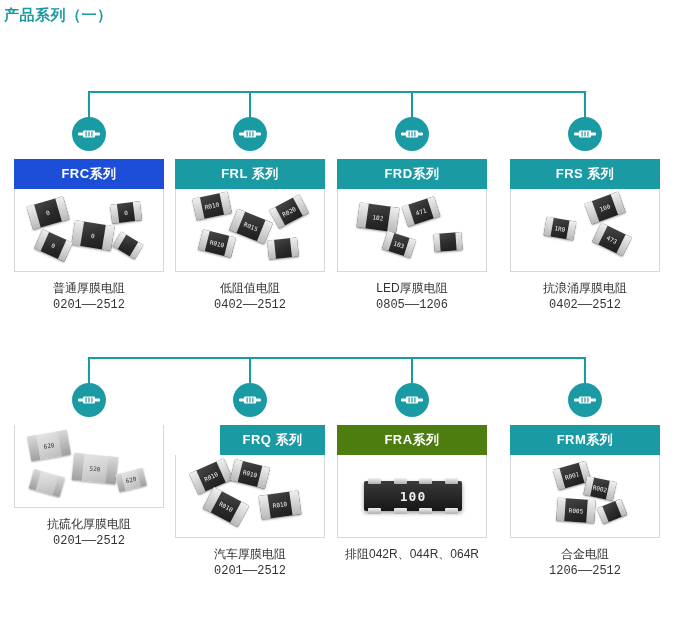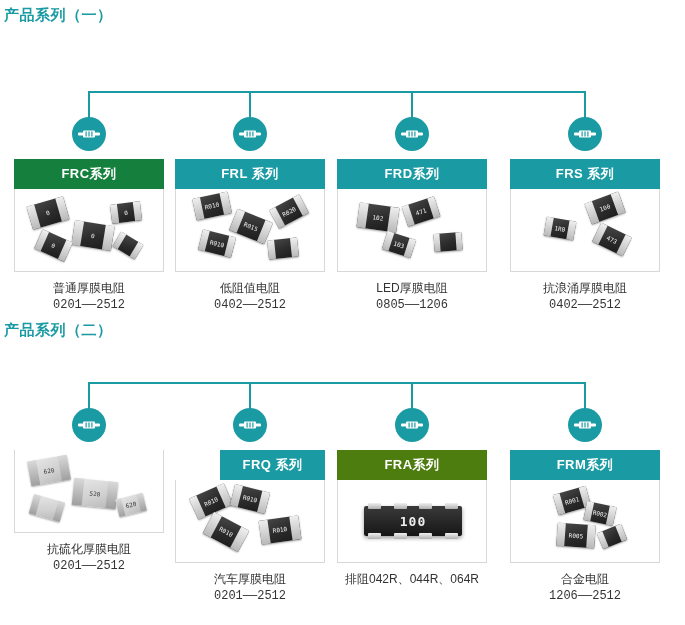--- a/index.html
+++ b/index.html
@@ -173,21 +173,21 @@
         <svg width="22" height="12" viewBox="0 0 22 12">
             <rect x="5" y="2.5" width="12" height="7" rx="1" fill="#ffffff"></rect>
             <rect x="0" y="4.5" width="6" height="3" rx="1" fill="#ffffff"></rect>
             <rect x="16" y="4.5" width="6" height="3" rx="1" fill="#ffffff"></rect>
             <rect x="7.5" y="3.5" width="1.2" height="5" fill="#1a9ba4"></rect>
             <rect x="10.4" y="3.5" width="1.2" height="5" fill="#1a9ba4"></rect>
             <rect x="13.3" y="3.5" width="1.2" height="5" fill="#1a9ba4"></rect>
           </svg>
       </div>
       <div class="cardwrap">
-        <div class="card-head" style="background: #15803d;">FRC系列</div>
+        <div class="card-head" style="background: #1d4ed8;">FRC系列</div>
         <div class="card-body">
           <div class="photo">
             <div class="chip" style="left:14px; top:12px; width:38px; height:24px; transform:rotate(-16deg);">
                 <span class="cap l"></span>
                 <span class="cap r"></span>
                 <span class="code">0</span>
               </div>
             <div class="chip" style="left:58px; top:34px; width:40px; height:25px; transform:rotate(9deg);">
                 <span class="cap l"></span>
                 <span class="cap r"></span>
@@ -342,21 +342,20 @@
       </div>
       <div class="caption">
         <span>抗浪涌厚膜电阻</span>
         <span class="line2">0402——2512</span>
       </div>
     </div>
   </div>
 </div>
 
 <div class="section">
-  <div class="section-title">产品系列（二）</div>
 
   <div class="tree">
 
     <div class="hline" style="left:88px; top:42px; width:497px;"></div>
     <div class="vline" style="left:88px; top:42px; height:28px;"></div>
     <div class="vline" style="left:249px; top:42px; height:28px;"></div>
     <div class="vline" style="left:411px; top:42px; height:28px;"></div>
     <div class="vline" style="left:584px; top:42px; height:28px;"></div>
 
     <div class="node" style="left:14px; top:68px;">

